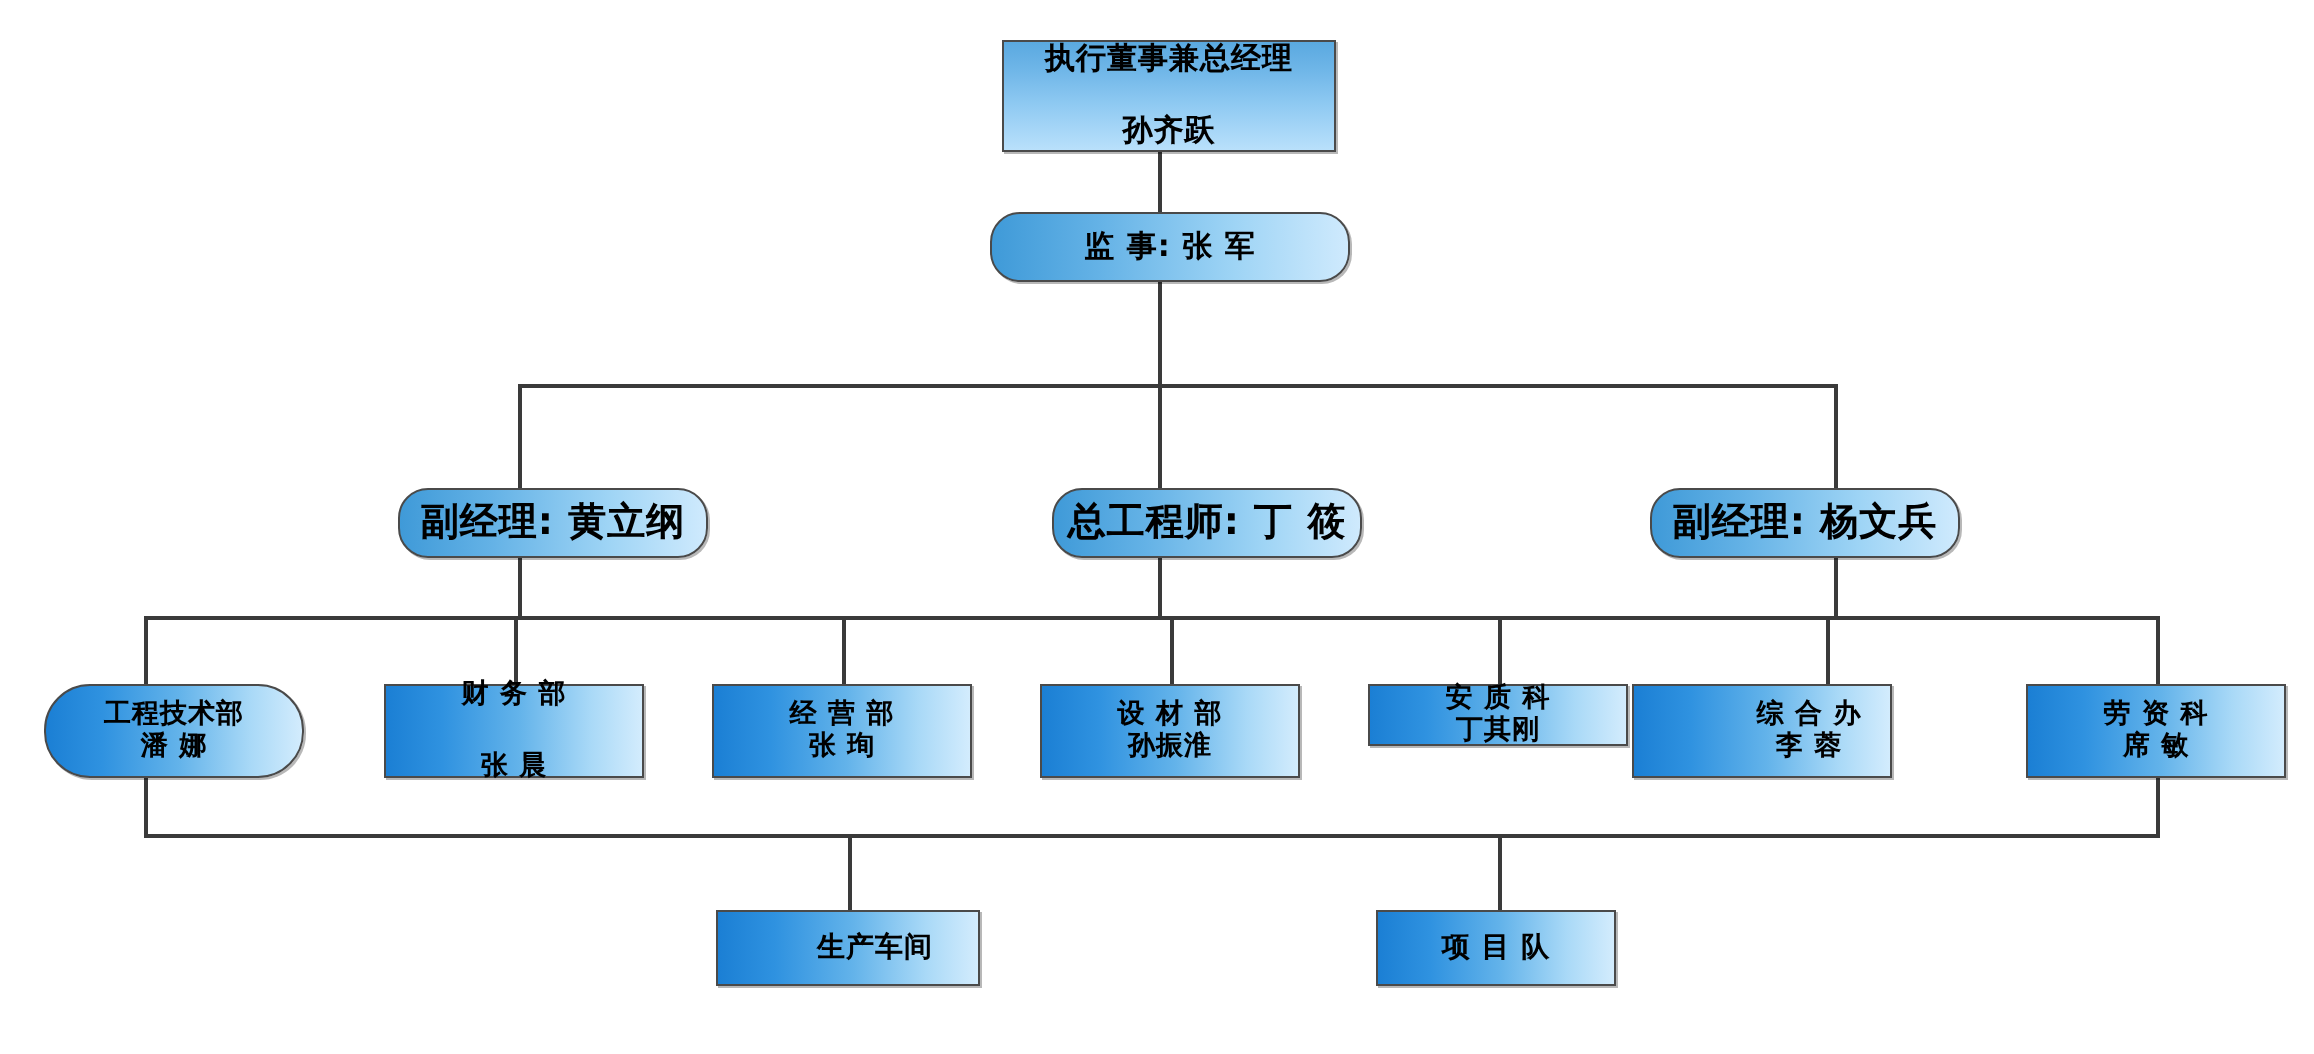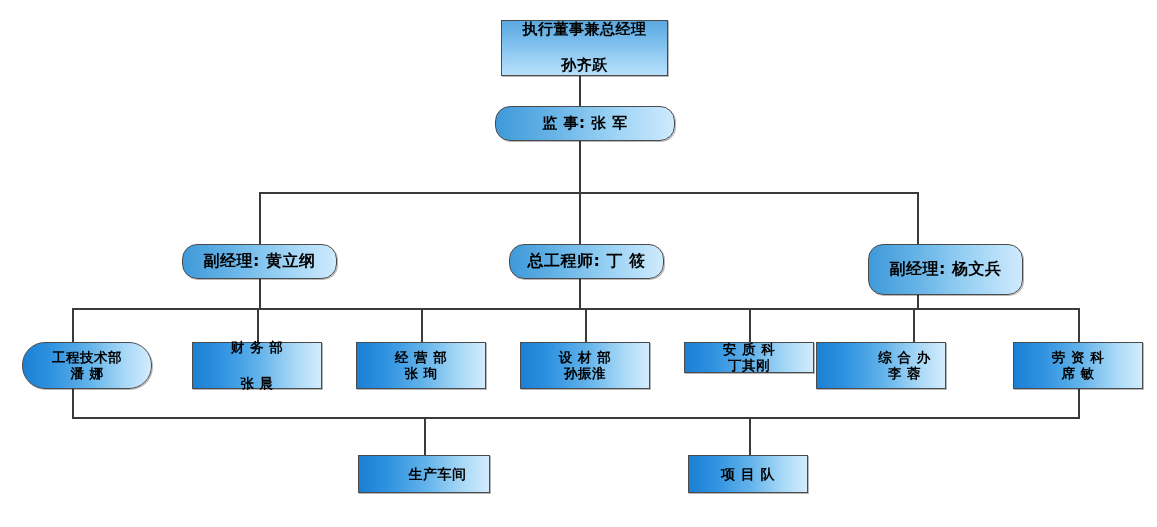--- a/index.html
+++ b/index.html
@@ -49,21 +49,21 @@
     background: linear-gradient(to right, #3f9ad8 0%, #64b2e6 30%, #9ed4f5 68%, #cfeafd 100%);
     border-radius: 15px;
   }
   
   .grad-h-strong {
     background: linear-gradient(to right, #1b7fd4 0%, #2f92e0 22%, #63b3ea 52%, #a9d9f7 80%, #d3ecfd 100%);
   }
 
   .lvl1 { font-size: 15px; justify-content: space-between; }
   .lvl2 { font-size: 15px; }
-  .lvl3 { font-size: 16px; }
+  .lvl3 { font-size: 19px; margin-left: 17px; }
   .lvl4 { font-size: 13.5px; }
   .lvl5 { font-size: 14px; }
 
   
   .conn {
     position: absolute;
     background: #3a3a3a;
     z-index: 1;
   }
   .conn.v { width: 2px; }
@@ -114,21 +114,21 @@
   <div class="node grad-h lvl2" style="left:495px; top:106px; width:180px; height:35px;">
     <span class="line1">监 事: 张 军</span>
   </div>
 
   <div class="node grad-h lvl3" style="left:182px; top:244px; width:155px; height:35px;">
     <span class="line1">副经理: 黄立纲</span>
   </div>
   <div class="node grad-h lvl3" style="left:509px; top:244px; width:155px; height:35px;">
     <span class="line1">总工程师: 丁 筱</span>
   </div>
-  <div class="node grad-h lvl3" style="left:868px; top:244px; width:155px; height:51px;">
+  <div class="node grad-h lvl3" style="left:808px; top:244px; width:155px; height:35px;">
     <span class="line1">副经理: 杨文兵</span>
   </div>
 
   <div class="node grad-h-strong lvl4" style="left:22px; top:342px; width:130px; height:47px;border-radius:23px;">
     <span class="line1">工程技术部</span>
     <span class="line2">潘 娜</span>
   </div>
   <div class="node grad-h-strong lvl4" style="left:192px; top:342px; width:130px; height:47px;gap:20px;">
     <span class="line1">财 务 部</span>
     <span class="line2">张 晨</span>

